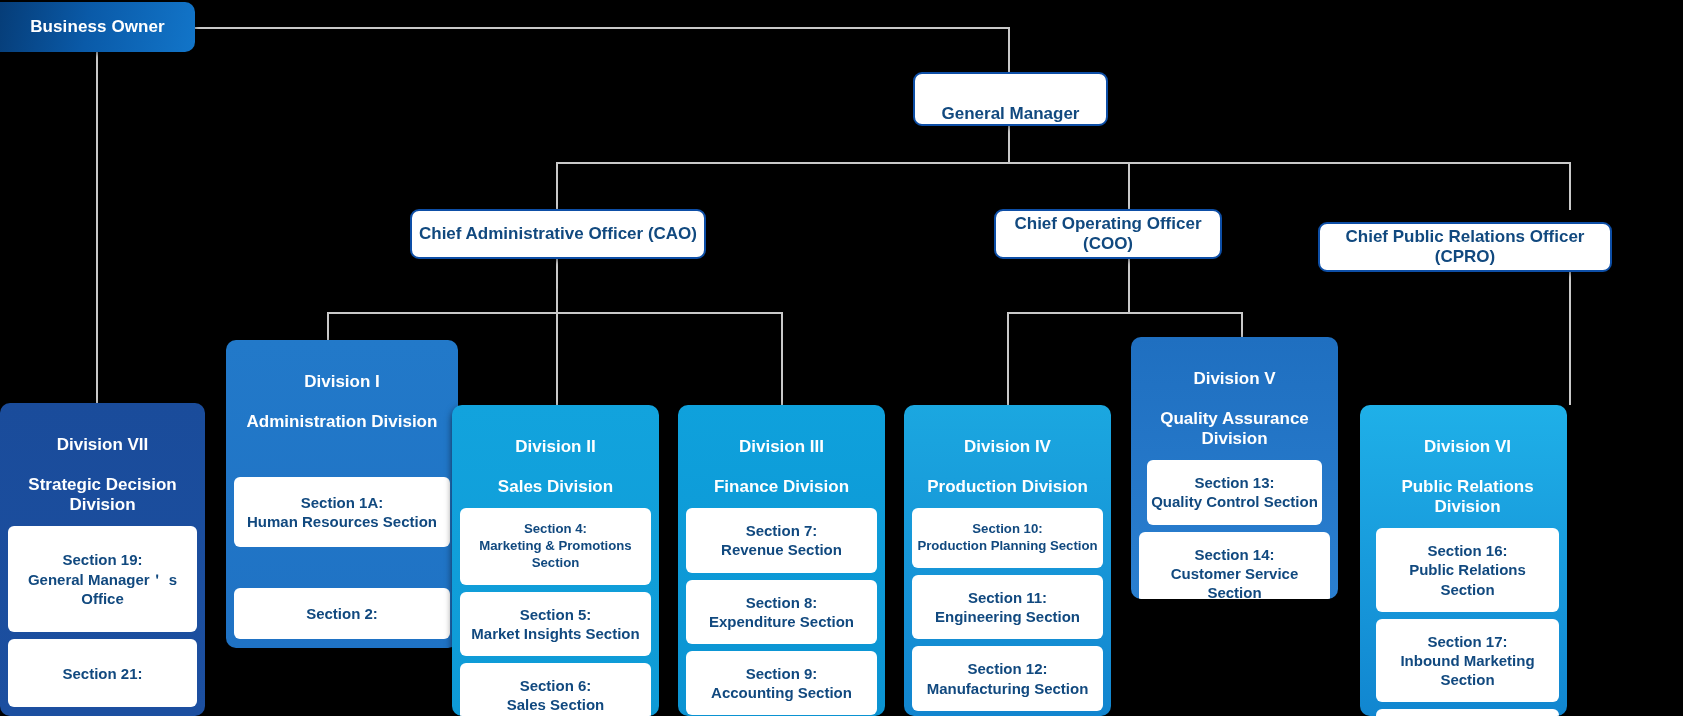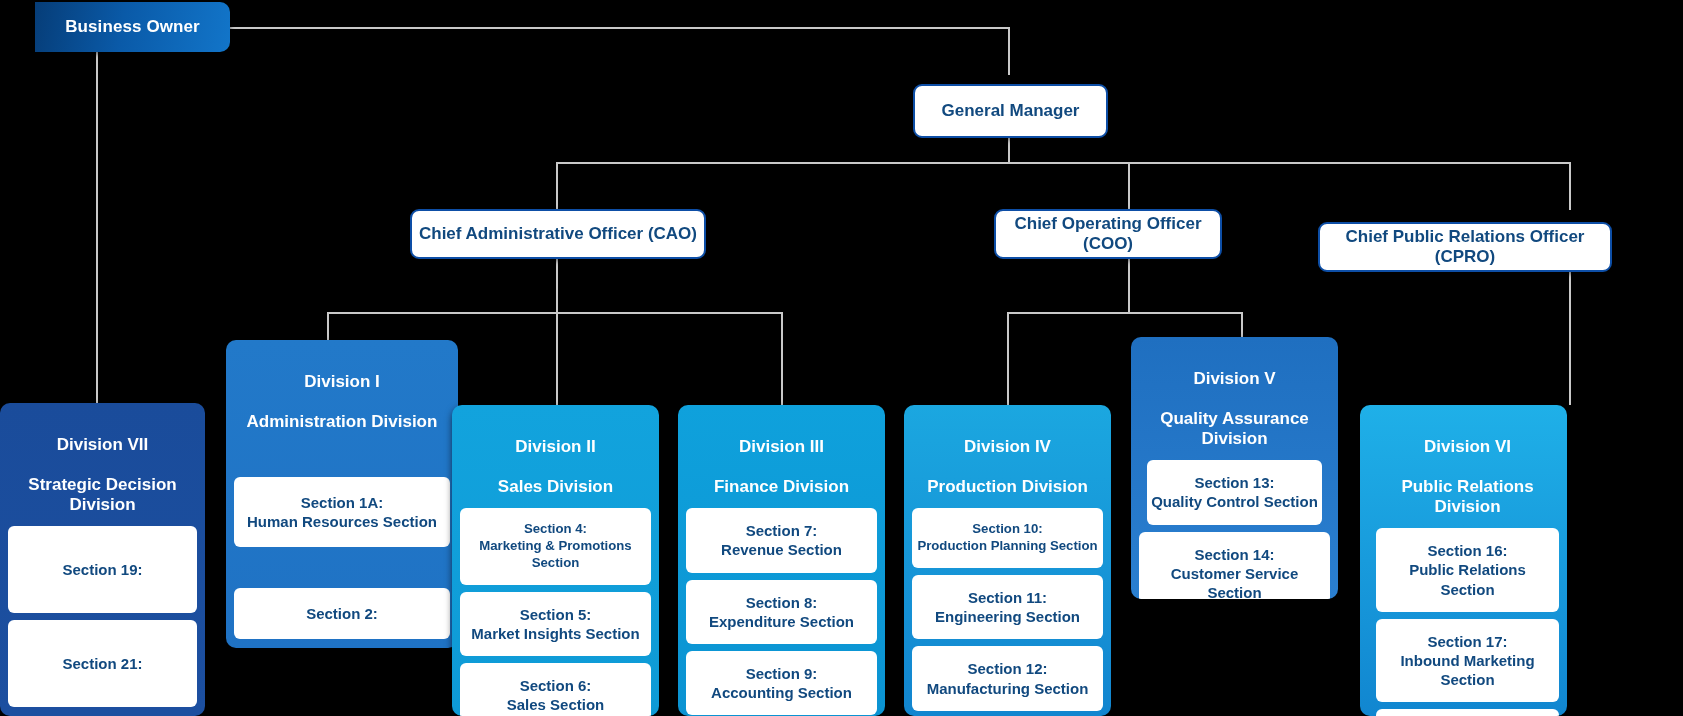--- a/index.html
+++ b/index.html
@@ -16,21 +16,20 @@
   .lnv{width:2px;}
 
   
   .owner-box{
     position:absolute;
     background:linear-gradient(100deg,#063d78 0%,#0a5aa8 45%,#1275c9 100%);
     color:#fff;border-radius:0 10px 10px 0;
     display:flex;align-items:center;justify-content:center;
     font-size:17px;font-weight:700;letter-spacing:.1px;
     box-shadow:0 2px 5px rgba(0,0,0,.55);
-    margin-left:35px;
   }
   .wbox{
     position:absolute;background:#ffffff;border:2px solid #0d4ea6;
     border-radius:9px;color:#11497f;
     display:flex;align-items:center;justify-content:center;
     font-size:17px;font-weight:700;text-align:center;
     box-shadow:0 2px 5px rgba(0,0,0,.5);
   }
 
   
@@ -93,21 +92,21 @@
   <div class="ln lnh" style="left:1007px;top:312px;width:236px;"></div>
   <div class="ln lnv" style="left:1007px;top:312px;height:93px;"></div>
   <div class="ln lnv" style="left:1241px;top:312px;height:26px;"></div>
 
   <div class="ln lnv" style="left:1569px;top:254px;height:151px;"></div>
 
   <div class="owner-box" style="left:0px;top:2px;width:195px;height:50px;">
     <span>Business Owner</span>
   </div>
 
-  <div class="wbox" style="left:913px;top:84px;width:191px;height:50px;">
+  <div class="wbox" style="left:913px;top:72px;width:191px;height:50px;align-items:flex-end;">
     <span>General Manager</span>
   </div>
 
   <div class="wbox" style="left:410px;top:209px;width:292px;height:46px;">
     <span>Chief Administrative Officer (CAO)</span>
   </div>
 
   <div class="wbox" style="left:994px;top:209px;width:224px;height:46px;">
     <span>Chief Operating Officer (COO)</span>
   </div>
@@ -116,20 +115,21 @@
     <span>Chief Public Relations Officer (CPRO)</span>
   </div>
 
   <div class="div-card th-navy" style="left:0px;top:403px;width:205px;height:313px;">
     <div class="div-head">
       <span>Division VII</span><br>
       <span>Strategic Decision Division</span>
     </div>
     <div class="sec">
       <span class="l1">Section 19:</span>
+      <span class="l2">General Manager＇ s Office</span>
     </div>
     <div class="sec">
       <span class="l1">Section 21:</span>
       
     </div>
   </div>
 
   <div class="div-card th-blue" style="left:226px;top:340px;width:232px;height:308px;gap:34px;">
     <div class="div-head">
       <span>Division I</span><br>

